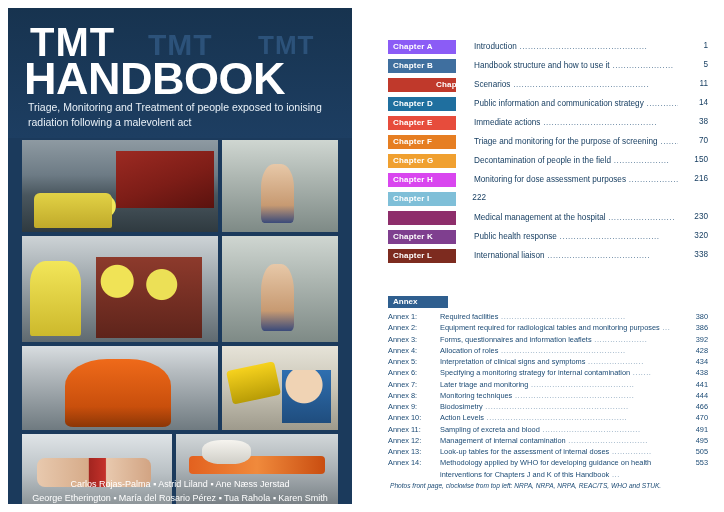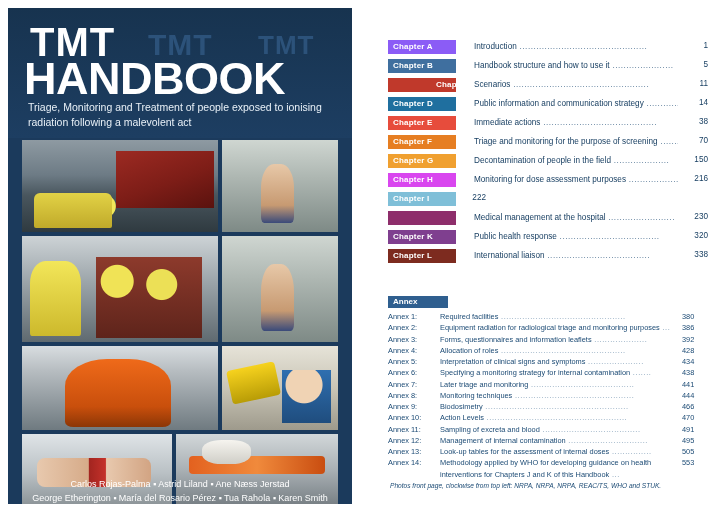--- a/index.html
+++ b/index.html
@@ -317,21 +317,21 @@
     white-space: nowrap;
     overflow: hidden;
   }
   .annex-text.wrap {
     white-space: normal;
     width: 228px;
   }
   .annex-page {
     width: 26px;
     min-width: 26px;
-    text-align: left;
+    text-align: right;
   }
   .dots-fill {
     color: #6f90ad;
     letter-spacing: 0.6px;
   }
 
   .photo-credit {
     position: absolute;
     left: 390px;
     top: 482px;
@@ -437,21 +437,21 @@
   <div class="annex-block">
     <div class="annex-head">Annex</div>
     <div class="annex-rows">
         <div class="annex-row">
           <div class="annex-label">Annex 1:</div>
           <div class="annex-text"><span>Required facilities</span><span class="dots-fill"> ...............................................</span></div>
           <div class="annex-page">380</div>
         </div>
         <div class="annex-row">
           <div class="annex-label">Annex 2:</div>
-          <div class="annex-text"><span>Equipment radiation for radiological triage and monitoring purposes</span><span class="dots-fill"> ...</span></div>
+          <div class="annex-text"><span>Equipment required for radiological tables and monitoring purposes</span><span class="dots-fill"> ...</span></div>
           <div class="annex-page">386</div>
         </div>
         <div class="annex-row">
           <div class="annex-label">Annex 3:</div>
           <div class="annex-text"><span>Forms, questionnaires and information leaflets</span><span class="dots-fill"> ....................</span></div>
           <div class="annex-page">392</div>
         </div>
         <div class="annex-row">
           <div class="annex-label">Annex 4:</div>
           <div class="annex-text"><span>Allocation of roles</span><span class="dots-fill"> ...............................................</span></div>

